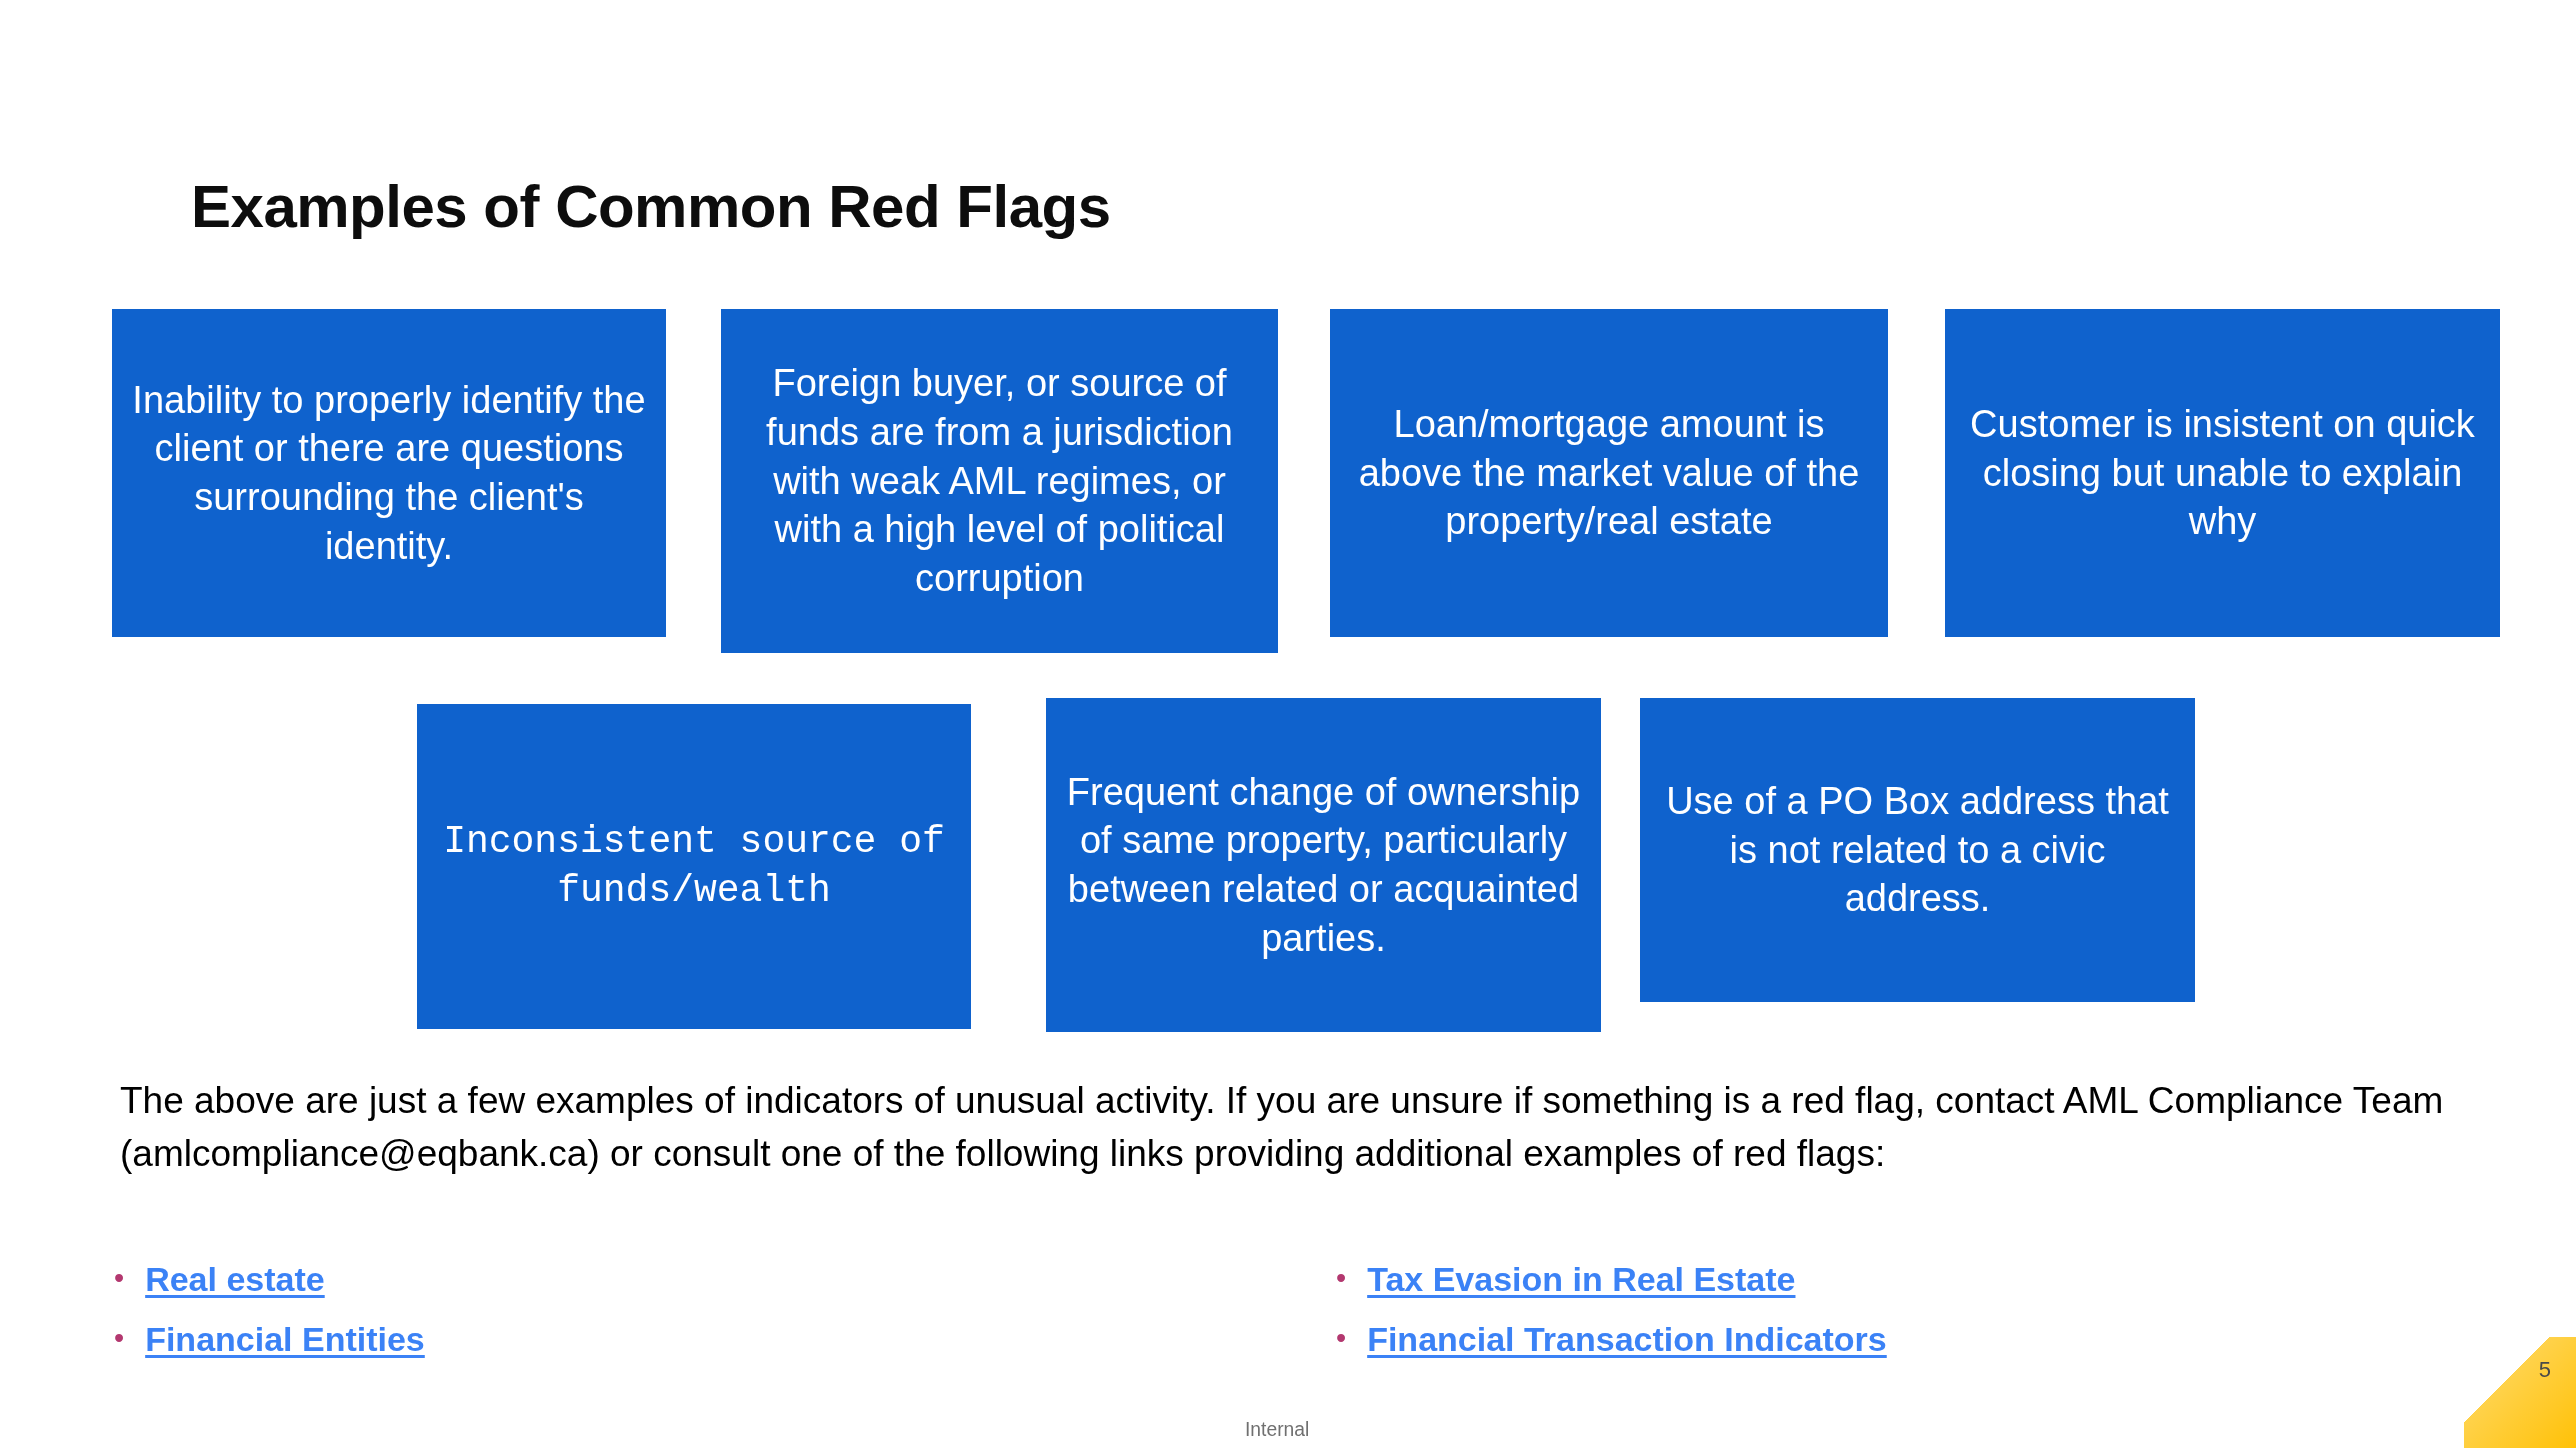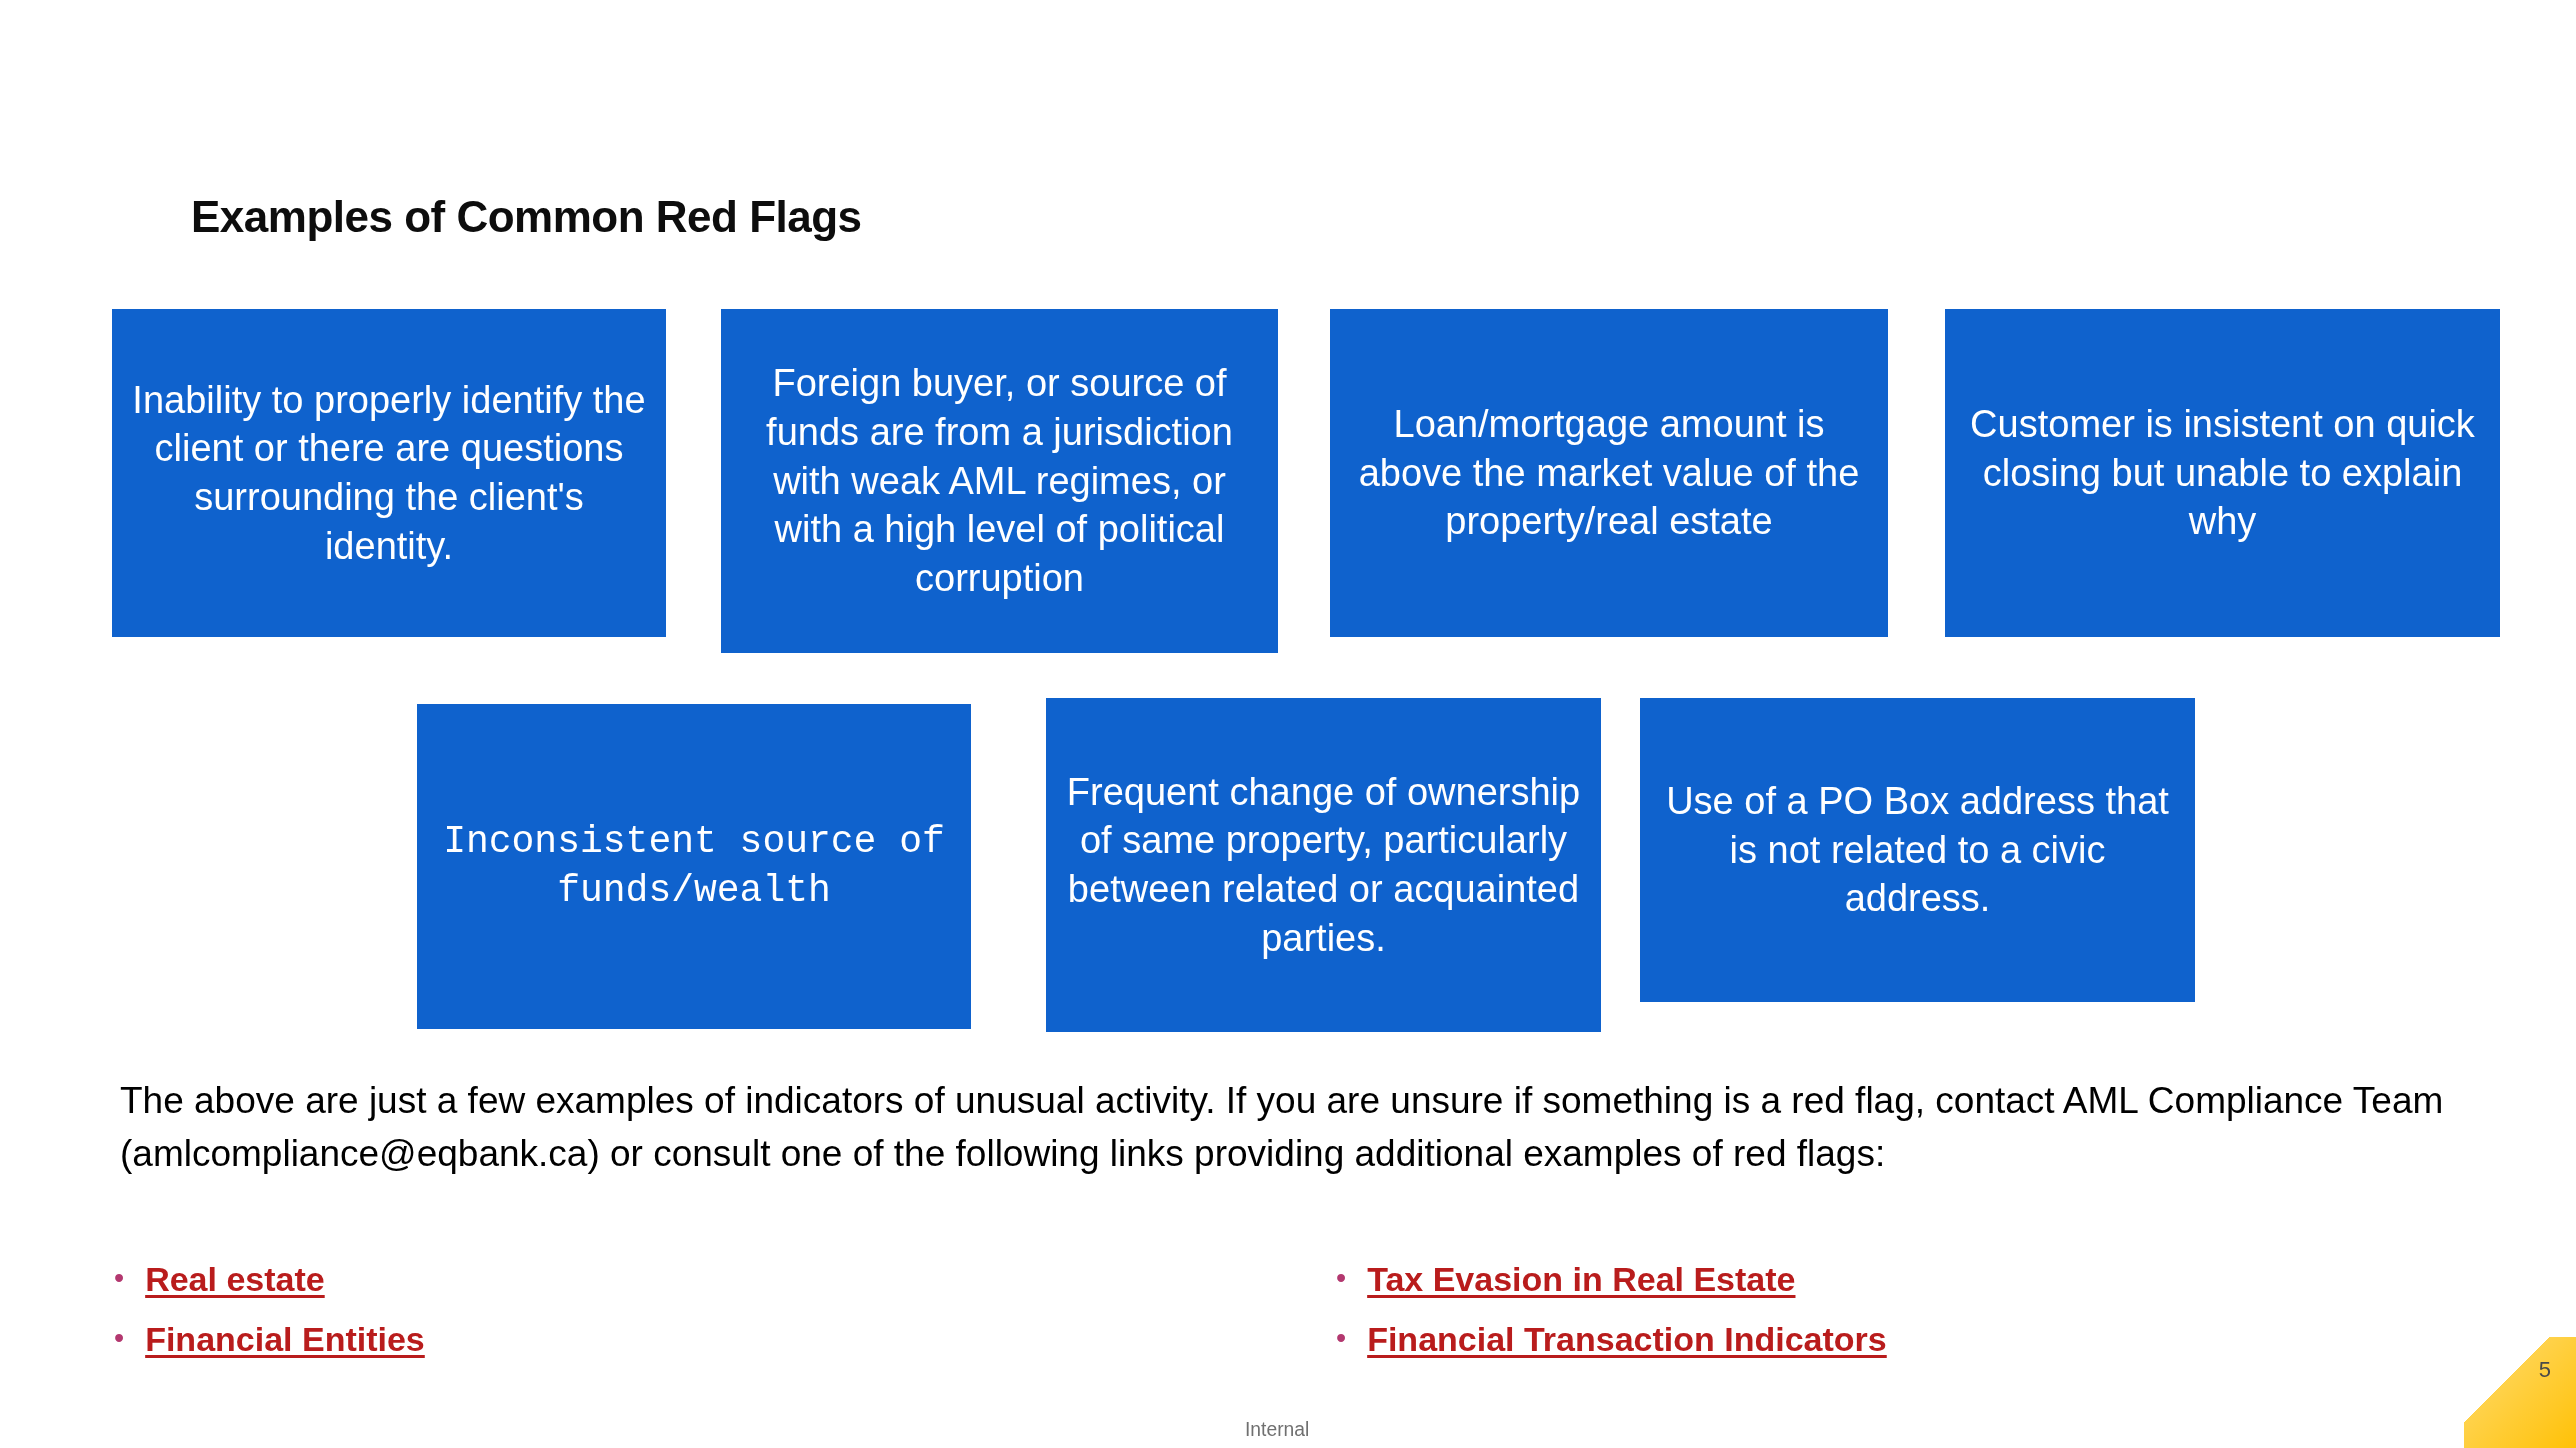--- a/index.html
+++ b/index.html
@@ -20,22 +20,22 @@
     position: absolute;
     left: 0; top: 0;
     width: 2576px;
     height: 1449px;
     background: #ffffff;
   }
 
   .slide-title {
     position: absolute;
     left: 191px;
-    top: 192px;
-    font-size: 44px;
+    top: 172px;
+    font-size: 60px;
     font-weight: bold;
     color: #0d0d0d;
     letter-spacing: -0.5px;
     white-space: nowrap;
   }
 
   .flag-box {
     position: absolute;
     background: #0f62cd;
     color: #ffffff;
@@ -97,21 +97,21 @@
     color: #b3386f;
     font-size: 29px;
     line-height: 1;
     margin-right: 21px;
     flex: 0 0 auto;
     position: relative;
     top: -2.9px;
   }
   .link-text {
     font-weight: bold;
-    color: #b91c1c;
+    color: #3b82f6;
     text-decoration: underline;
     text-underline-offset: 3.9px;
     white-space: nowrap;
   }
 
   .footer-label {
     position: absolute;
     left: 1245px;
     top: 1430px;
     transform: translateY(-50%);

